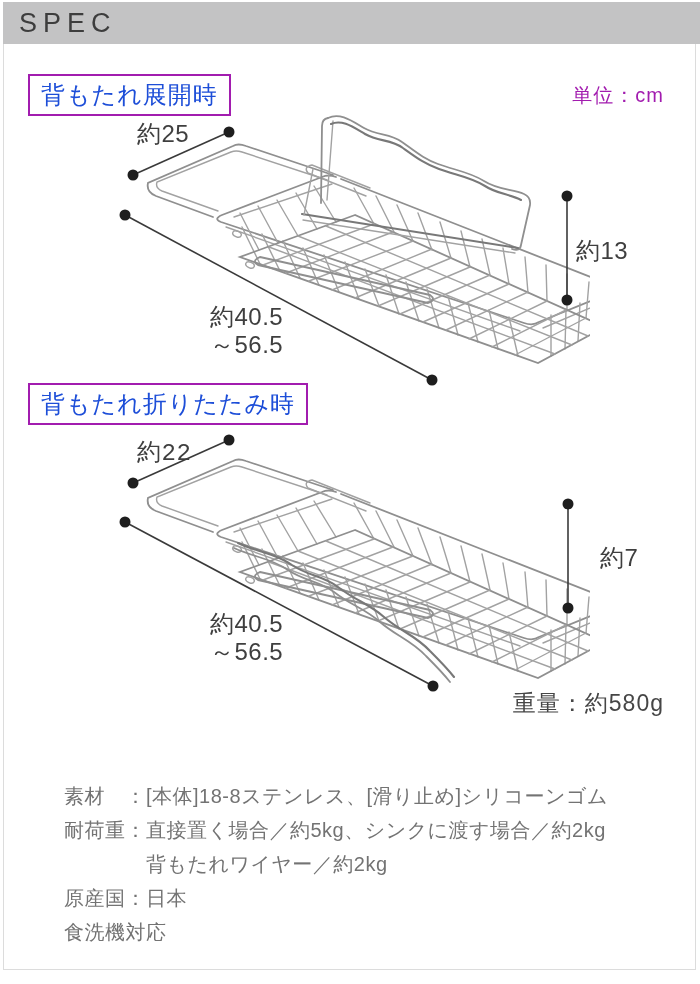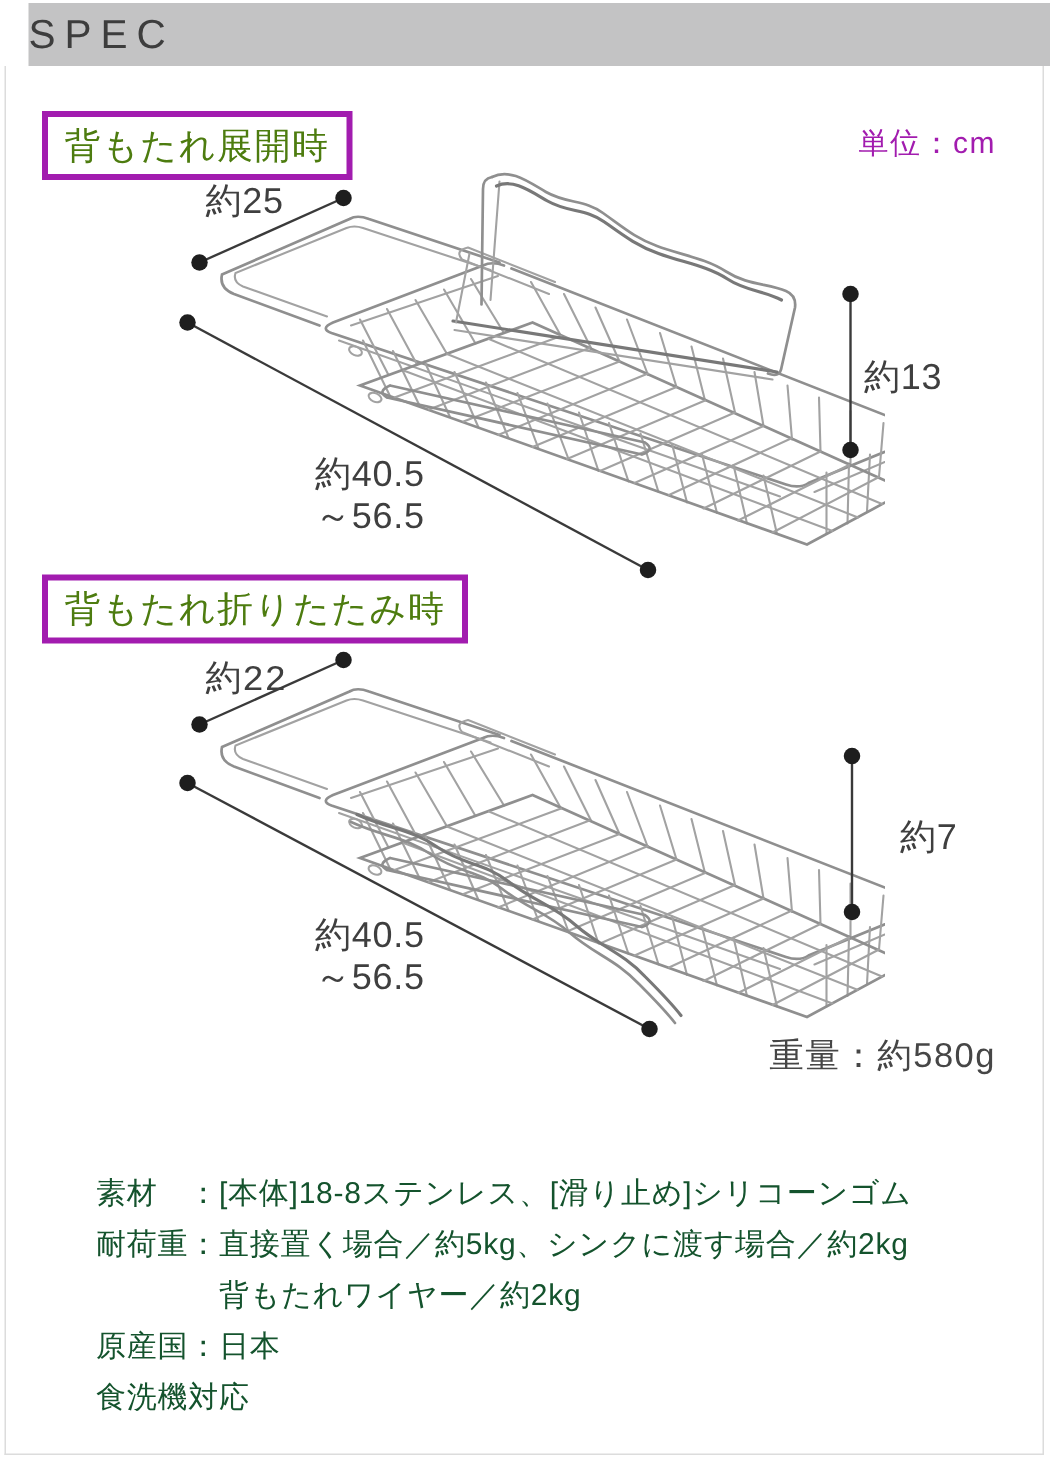--- a/index.html
+++ b/index.html
@@ -2,37 +2,37 @@
 <html><head>
 <meta charset="utf-8">
 <style>
   html,body{margin:0;padding:0;background:#ffffff;}
   .page{
     position:relative;width:700px;height:984px;background:#ffffff;overflow:hidden;
     font-family:"Liberation Sans","DejaVu Sans",sans-serif;color:#3f3f3f;
   }
   .spec-bar{
     position:absolute;left:3px;top:2px;right:0;height:42px;background:#c3c3c4;
-    display:flex;align-items:center;box-sizing:border-box;margin-left:16px;
+    display:flex;align-items:center;padding-left:16px;box-sizing:border-box;
   }
   .spec-title{font-size:27px;letter-spacing:6px;color:#3d3d3d;font-weight:400;}
   .content-frame{
     position:absolute;left:3px;top:44px;width:693px;height:926px;box-sizing:border-box;
     border:1px solid #dcdcdc;border-top:none;background:#ffffff;
   }
   .sec-label{
-    position:absolute;border:4px solid #a21caf;background:#ffffff;
-    font-size:24px;color:#4d7c0f;padding:3px 11px;letter-spacing:1px;white-space:nowrap;
+    position:absolute;border:2px solid #a21caf;background:#ffffff;
+    font-size:24px;color:#1d4ed8;padding:3px 11px;letter-spacing:1px;white-space:nowrap;
   }
   .dim-label{position:absolute;font-size:24px;color:#3f3f3f;white-space:nowrap;letter-spacing:0.5px;}
   .dim-label.two-line{line-height:28px;}
   .unit-note{position:absolute;right:36px;top:82px;font-size:20px;color:#a21caf;letter-spacing:1px;}
   .weight-note{position:absolute;right:36px;top:688px;font-size:23px;color:#464646;letter-spacing:1px;text-align:center;}
   .diagram-svg{position:absolute;pointer-events:none;}
-  .info-block{position:absolute;left:64px;top:779px;font-size:20px;line-height:34px;color:#14532d;}
+  .info-block{position:absolute;left:64px;top:779px;font-size:20px;line-height:34px;color:#737373;}
   .info-line{white-space:pre;letter-spacing:0.5px;}
   
   .wire{stroke:#a2a2a2;stroke-width:1.4;fill:none;stroke-linecap:round;}
   .wire-bold{stroke:#8f8f8f;stroke-width:1.8;fill:none;stroke-linecap:round;}
   .wire-dark{stroke:#787878;stroke-width:2.1;fill:none;stroke-linecap:round;}
   .dim-line{stroke:#3a3a3a;stroke-width:1.6;fill:none;}
   .dim-dot{fill:#1e1e1e;stroke:none;}
 </style>
 </head>
 <body>

